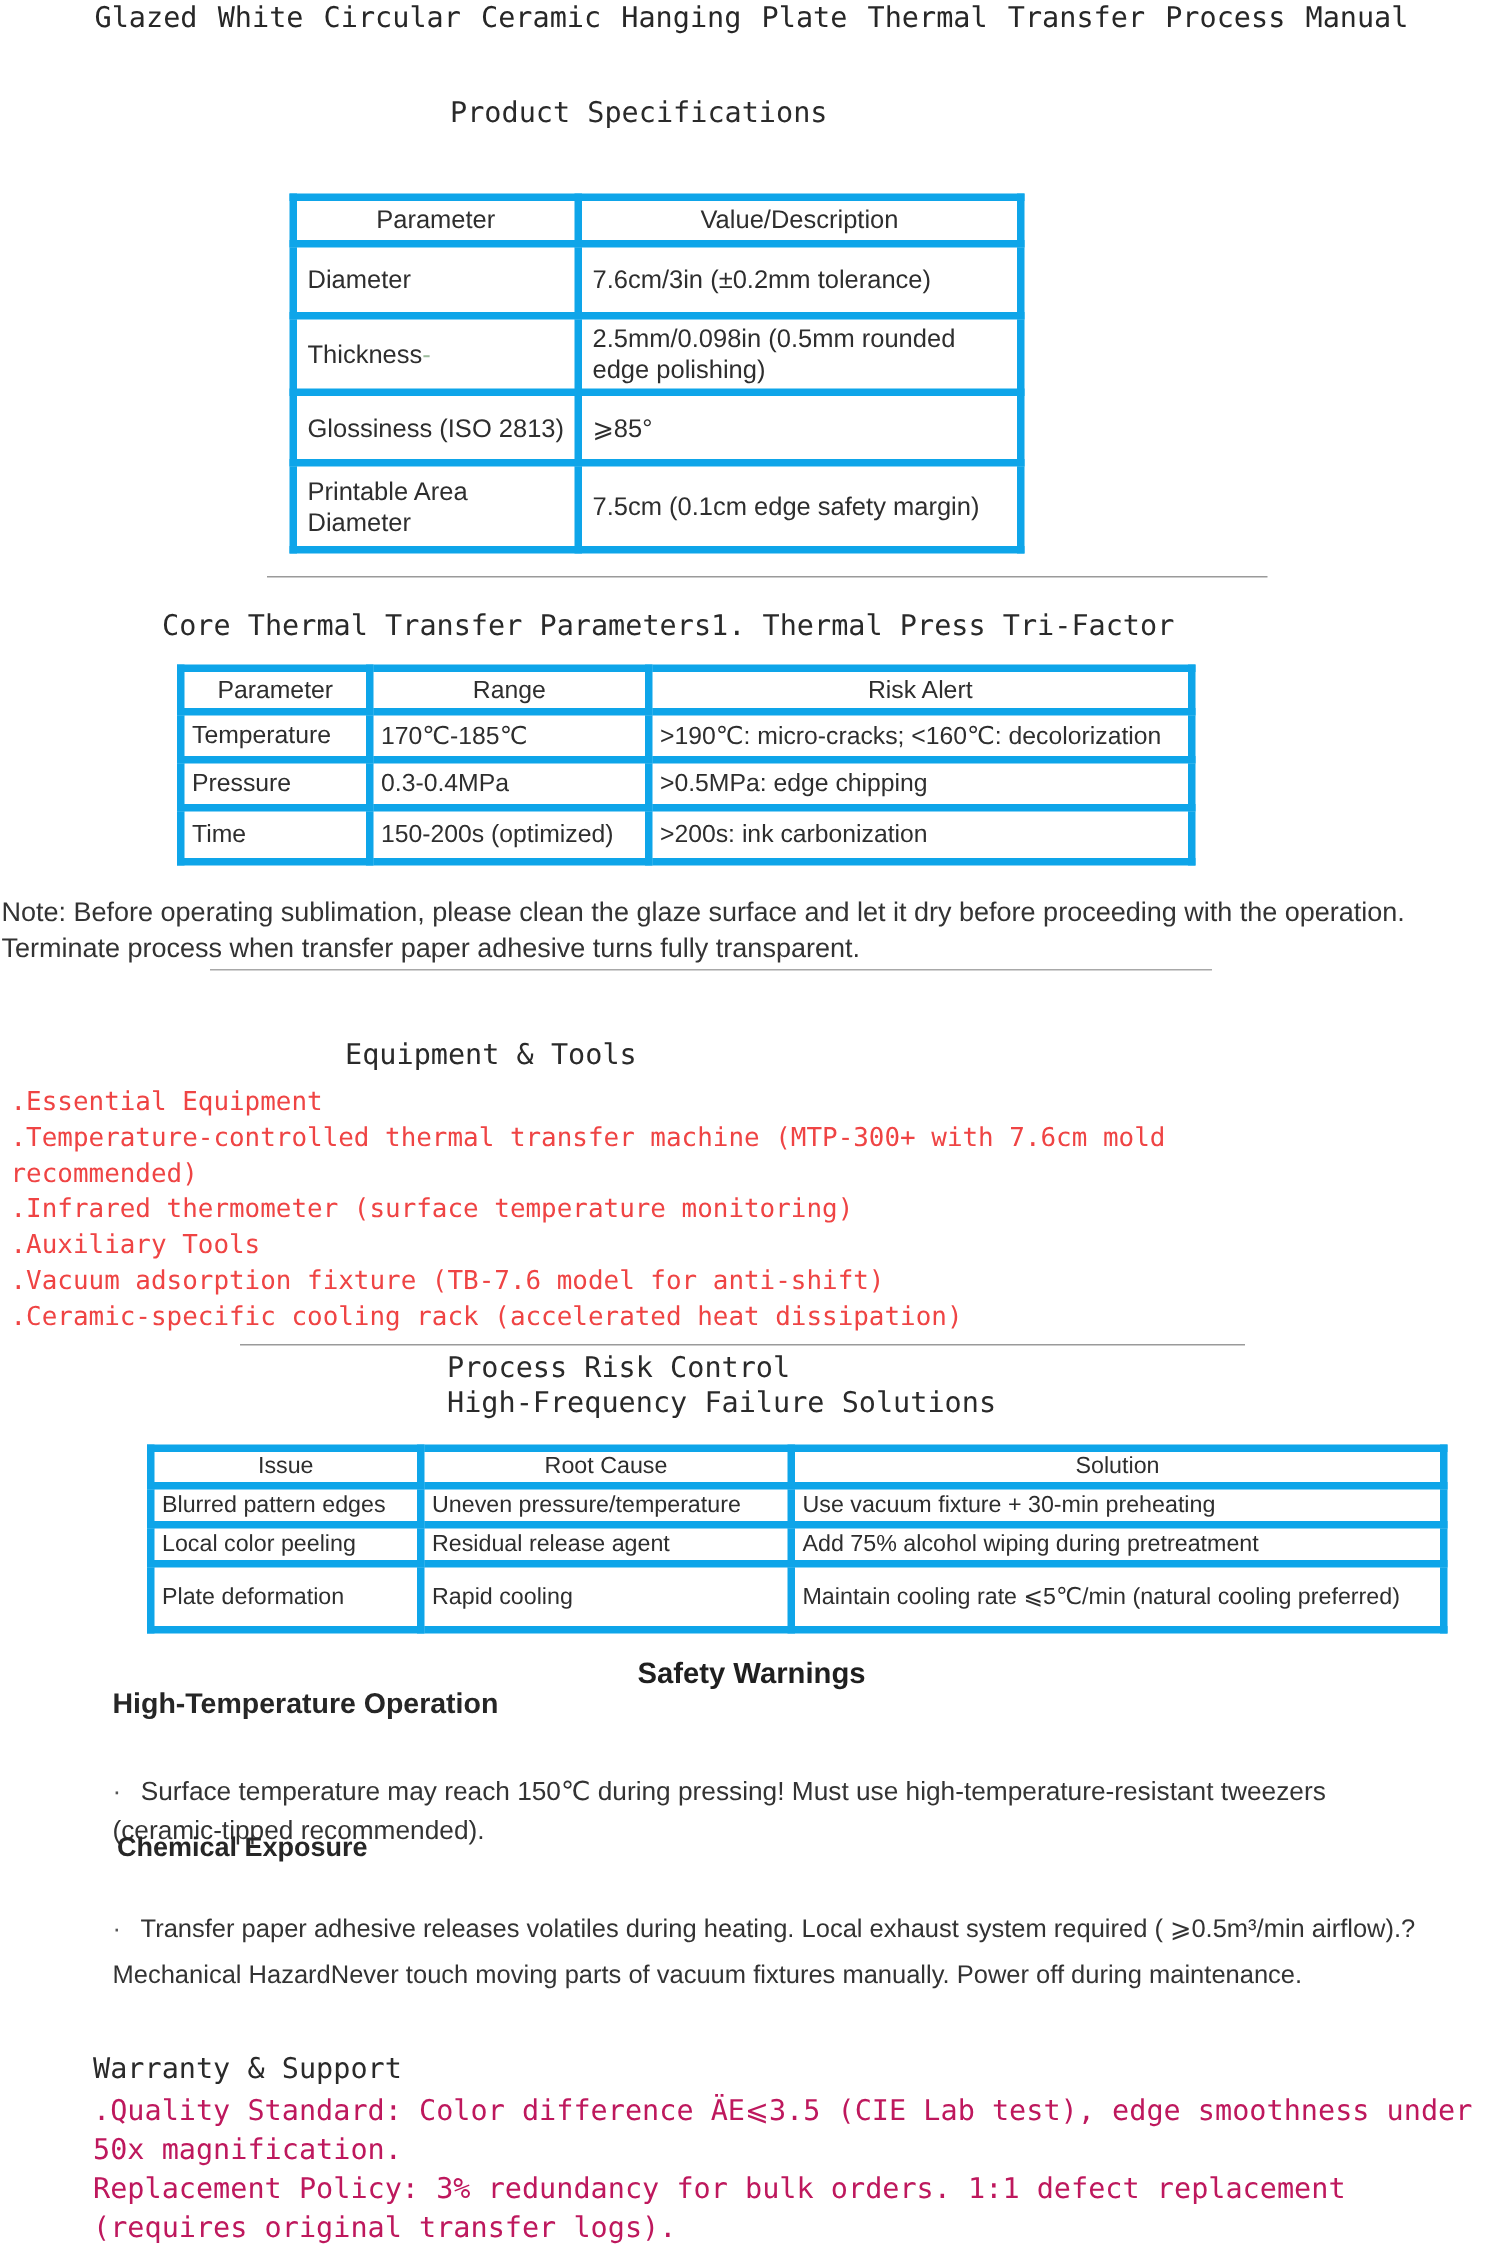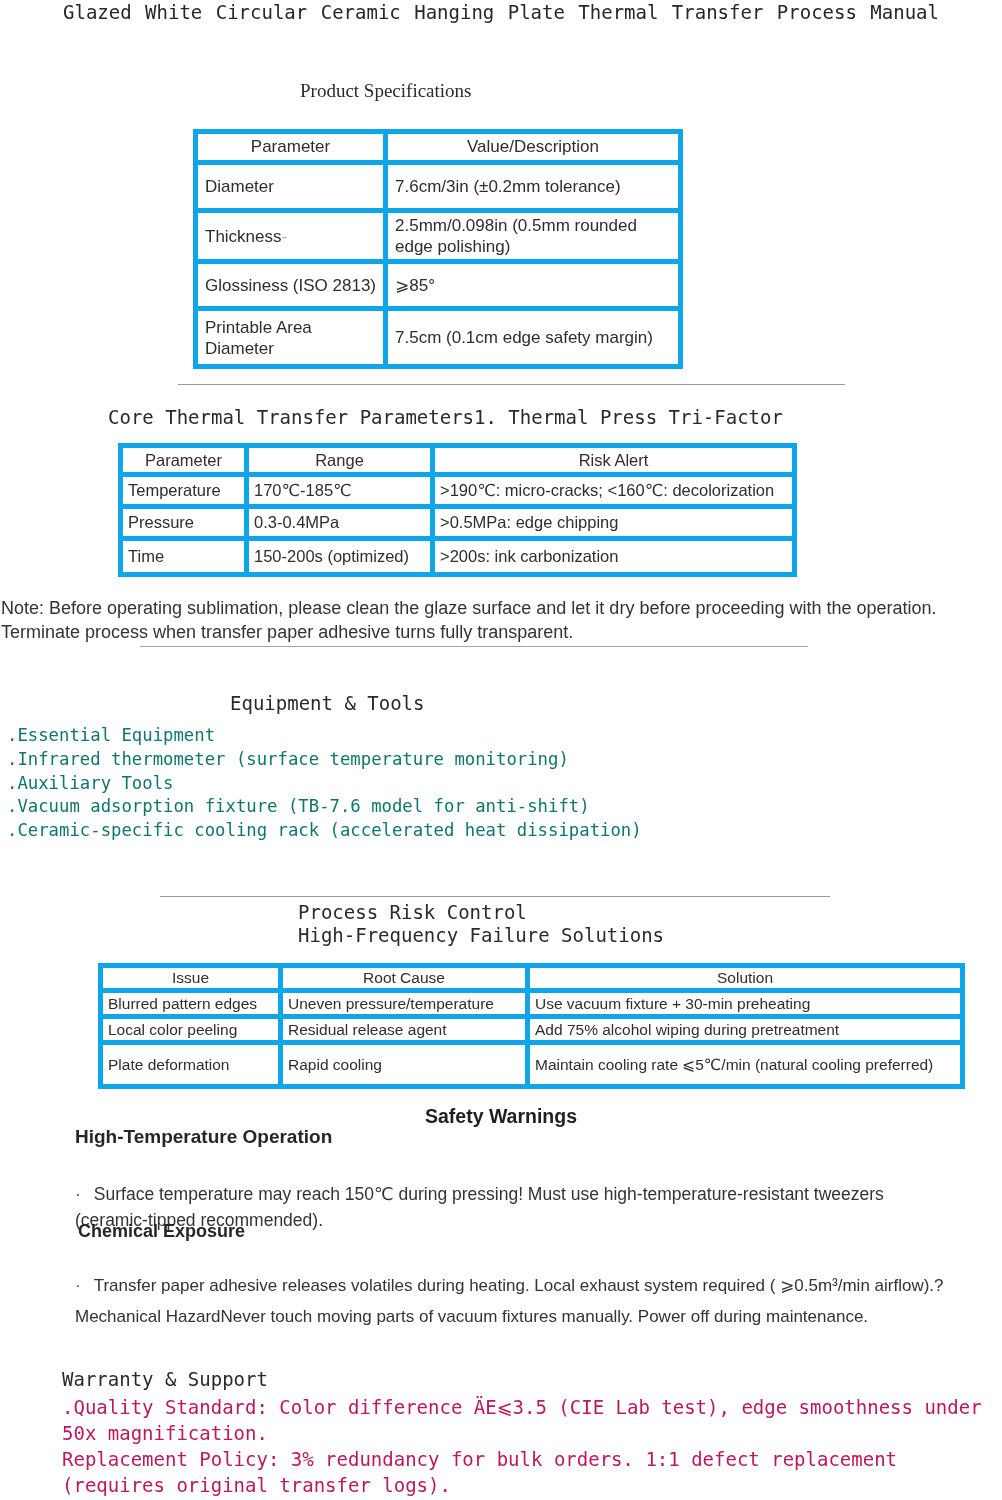--- a/index.html
+++ b/index.html
@@ -6,21 +6,21 @@
   body {
     width:1002px; height:1500px; position:relative; background:#ffffff;
     font-family:"Liberation Sans","DejaVu Sans",sans-serif; color:#2e2e2e;
     overflow:hidden;
   }
   .abs { position:absolute; }
   .mono { font-family:"DejaVu Sans Mono","DejaVu Sans",monospace; }
 
   .title { top:1px; left:0; width:1002px; text-align:center; font-size:19px; color:#272727; word-spacing:2px; }
   .h-sec { font-size:19px; color:#2a2a2a; }
-  .h-product { top:80px; left:300px;font-family:Liberation Serif, serif; }
+  .h-product { top:64px; left:300px; }
   .h-core { top:406px; left:108px; white-space:nowrap; }
   .h-equipment { top:692px; left:230px; }
   .h-risk { top:901px; left:298px; line-height:23px; }
 
   table { border-collapse:collapse; table-layout:fixed; background:#fff; }
   th, td { border:5px solid #0ea5e9; font-weight:normal; vertical-align:middle; overflow:hidden; }
   th { text-align:center; }
   td { text-align:left; }
 
   .t1 { top:129px; left:193px; width:485px; font-size:17px; }
@@ -31,21 +31,21 @@
   .t3 td { padding:1px 5px; line-height:19px; }
 
   .green-dash { color:#9cbb9c; }
 
   .note { top:596px; left:1px; width:1000px; font-size:18px; line-height:24px; color:#333; }
   .hr { position:absolute; height:0; border-top:1px solid #9a9a9a; }
   .hr1 { top:384px; left:178px; width:667px; }
   .hr-note { top:646px; left:140px; width:668px; border-top-color:#a8a8a8; }
   .hr2 { top:896px; left:160px; width:670px; }
 
-  .equipment { top:724px; left:7px; width:800px; font-size:17.3px; line-height:23.8px; color:#0f766e; }
+  .equipment { top:724px; left:7px; width:800px; font-size:17.3px; line-height:23.8px; color:#ef4444; }
   .equipment .item { margin:0; }
 
   .h-safety { top:1105px; left:0; width:1002px; text-align:center; font-size:19.5px; font-weight:700; color:#1f1f1f; }
   .h-sub { font-size:19px; font-weight:600; color:#262626; }
   .h-hightemp { top:1126px; left:75px; }
   .h-chem { top:1221px; left:78px; font-size:18px; }
 
   .bullet { color:#333; white-space:pre-wrap; }
   .bullet .dot { display:inline-block; margin-right:13px; color:#555; }
   .b1 { top:1163px; left:75px; width:868px; font-size:17.5px; line-height:26px; }
@@ -126,20 +126,21 @@
 </tbody>
   </table>
 
 <div class="abs note">Note: Before operating sublimation, please clean the glaze surface and let it dry before proceeding with the operation. Terminate process when transfer paper adhesive turns fully transparent.</div>
 <div class="hr hr-note"></div>
 
 <div class="abs h-sec h-equipment mono">Equipment &amp; Tools</div>
 
 <div class="abs equipment mono">
   <div class="item">.Essential Equipment</div>
+  <div class="item">.Temperature-controlled thermal transfer machine (MTP-300+ with 7.6cm mold recommended)</div>
   <div class="item">.Infrared thermometer (surface temperature monitoring)</div>
   <div class="item">.Auxiliary Tools</div>
   <div class="item">.Vacuum adsorption fixture (TB-7.6 model for anti-shift)</div>
   <div class="item">.Ceramic-specific cooling rack (accelerated heat dissipation)</div>
 </div>
 
 <div class="hr hr2"></div>
 
 <div class="abs h-sec h-risk mono">
   <div>Process Risk Control</div>

